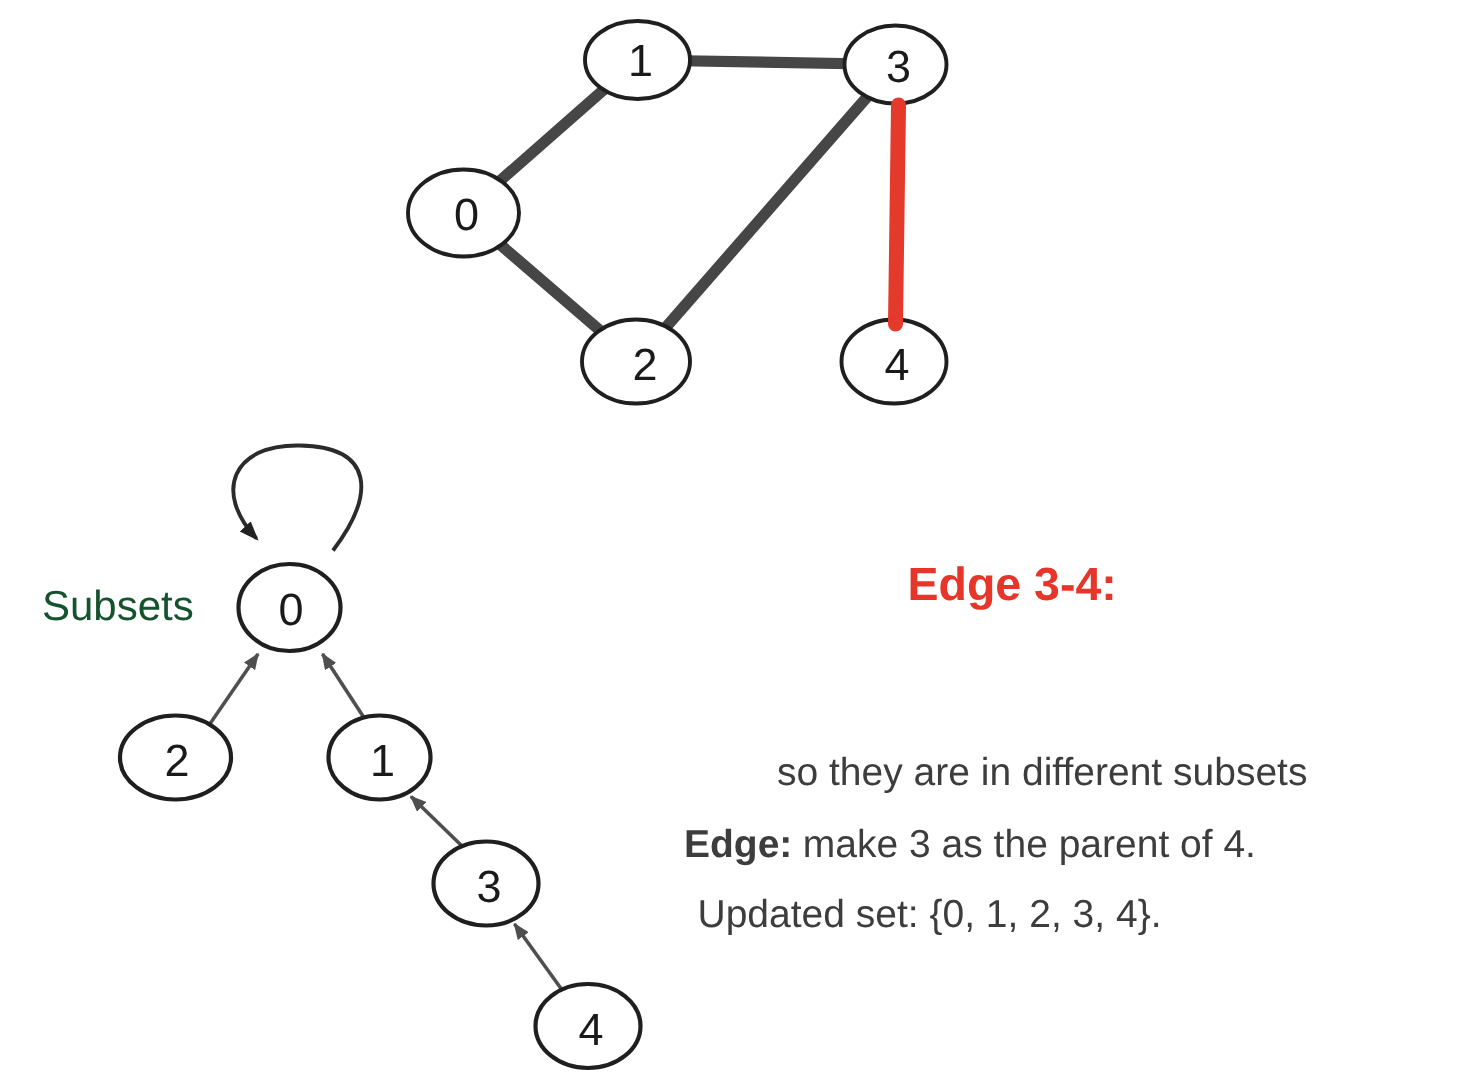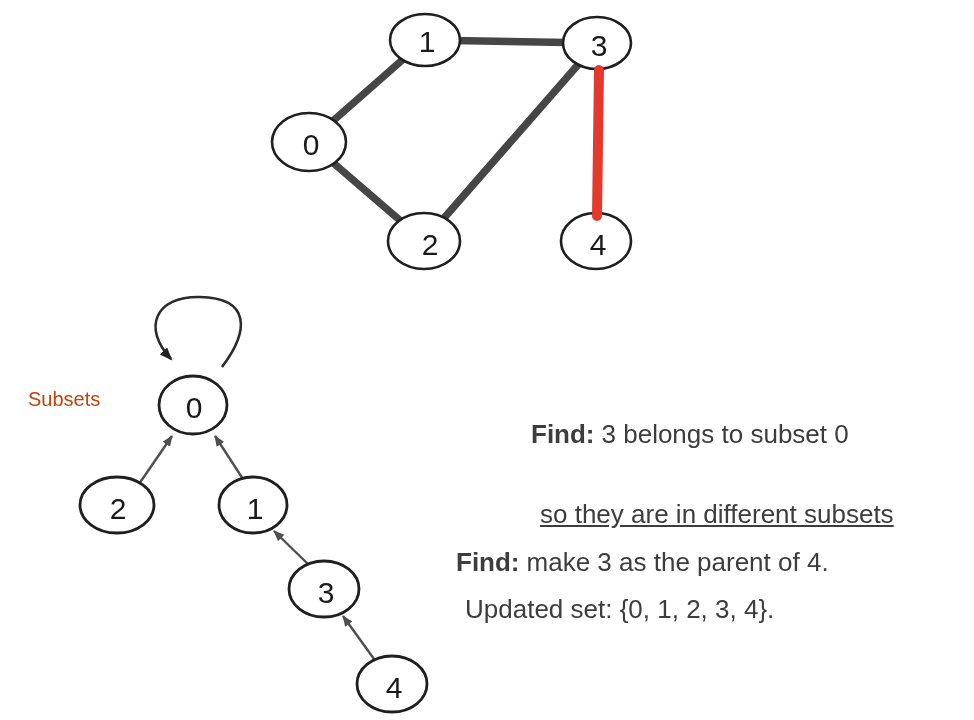--- a/index.html
+++ b/index.html
@@ -20,22 +20,22 @@
     font-family: "Liberation Sans", sans-serif;
     font-size: 30px;
     fill: #1a1a1a;
     text-anchor: middle;
     dominant-baseline: central;
   }
   .subsets-label {
     position: absolute;
     left: 28px;
     top: 388px;
-    font-size: 20px;
-    color: #c2410c;
+    font-size: 28px;
+    color: #14532d;
   }
   .txt {
     position: absolute;
     font-size: 26px;
     color: #3d3d3d;
     white-space: nowrap;
     line-height: 1.15;
   }
   .txt b { color: #3d3d3d; margin-right: 7px; }
   .title {
@@ -108,28 +108,26 @@
 
     <text x="194" y="407" class="node-label">0</text>
     <text x="118" y="508" class="node-label">2</text>
     <text x="255" y="508" class="node-label">1</text>
     <text x="326" y="592" class="node-label">3</text>
     <text x="394" y="687" class="node-label">4</text>
   </svg>
 
   <div class="subsets-label">Subsets</div>
 
+  <div class="title">Edge 3-4:</div>
 
-  <div class="txt" style="left:531px; top:420px;">
-    <b>Find:</b><span>3 belongs to subset 0</span>
-  </div>
-  <div class="txt" style="left:540px; top:500px;text-decoration:underline;">
+  <div class="txt" style="left:518px; top:500px;">
     <span>so they are in different subsets</span>
   </div>
 
   <div class="txt" style="left:456px; top:548px;">
-    <b>Find:</b><span>make 3 as the parent of 4.</span>
+    <b>Edge:</b><span>make 3 as the parent of 4.</span>
   </div>
   <div class="txt" style="left:465px; top:595px;">
     <span>Updated set: {0, 1, 2, 3, 4}.</span>
   </div>
 
 </div>
 
 </body></html>

